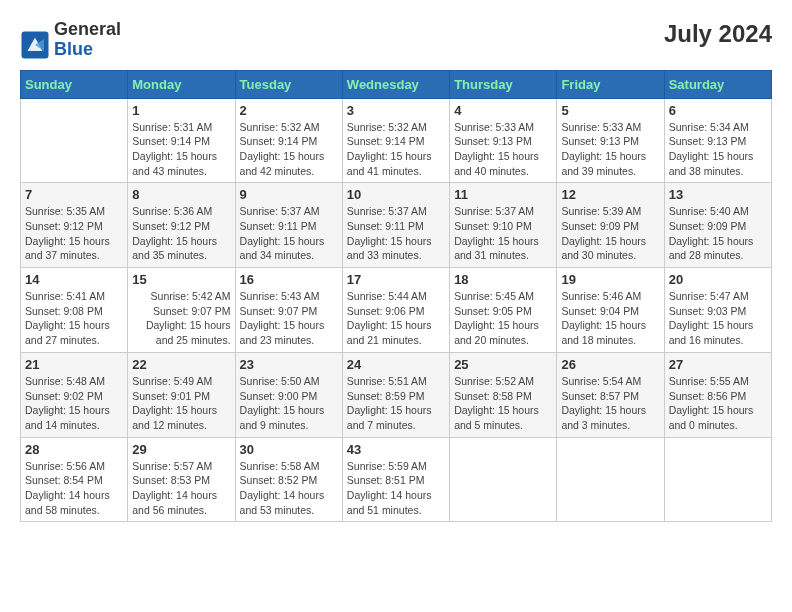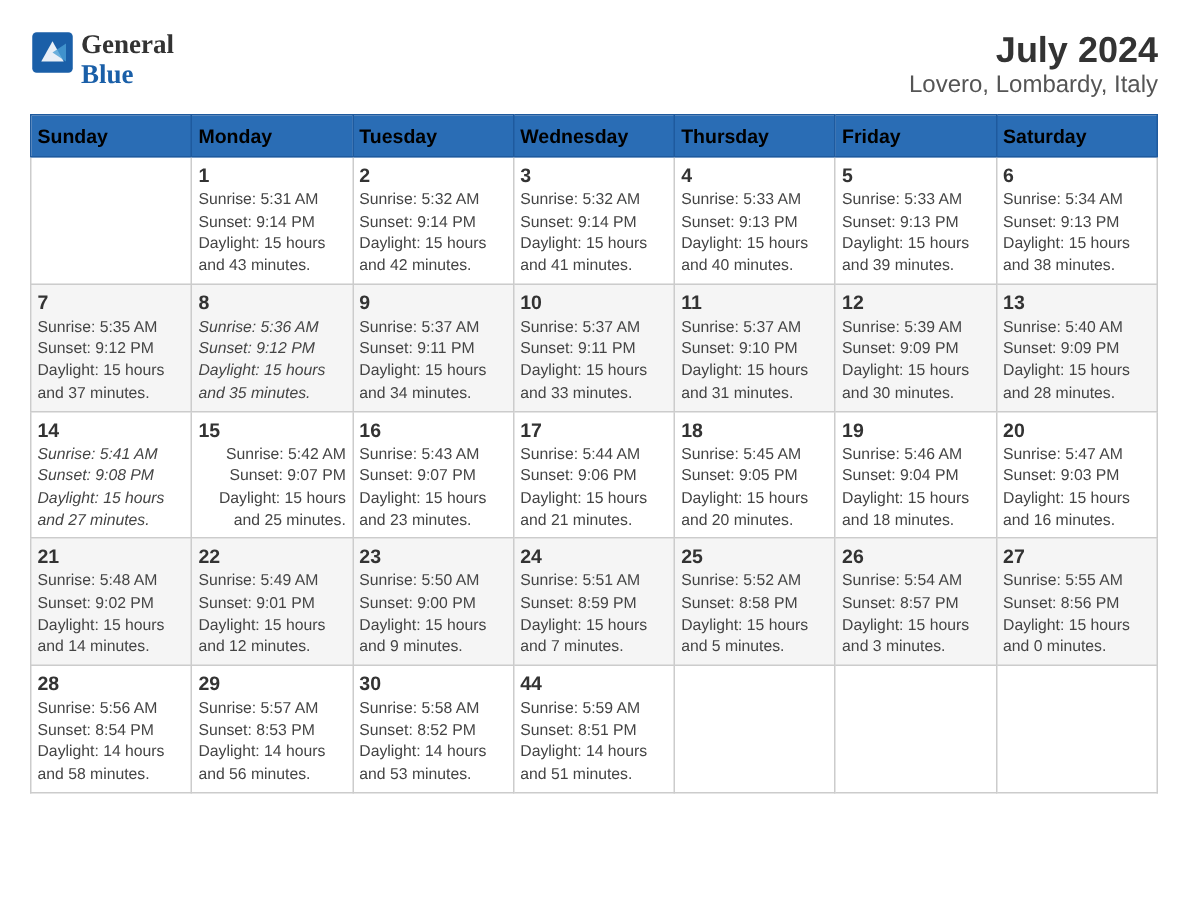--- a/index.html
+++ b/index.html
@@ -11,22 +11,21 @@
       padding: 20px;
     }
     .header-area {
       display: flex;
       justify-content: space-between;
       align-items: flex-start;
       margin-bottom: 10px;
     }
     .logo {
       display: flex;
-      align-items: flex-start;
-      font-family: Liberation Serif, serif;
+      align-items: flex-end;
     }
     .logo-text {
       display: flex;
       flex-direction: column;
       line-height: 1.1;
     }
     .logo-general {
       font-size: 18px;
       font-weight: bold;
       color: #333;
@@ -53,21 +52,21 @@
       font-size: 16px;
       color: #555;
     }
     table {
       width: 100%;
       border-collapse: collapse;
       font-size: 11px;
     }
     thead tr th {
       background-color: #2a6db5;
-      color: #000000;
+      color: #86efac;
       padding: 6px 4px;
       text-align: left;
       font-size: 13px;
       font-weight: bold;
       border: 1px solid #1e5a9e;
     }
     tbody tr td {
       border: 1px solid #ccc;
       vertical-align: top;
       padding: 4px;
@@ -106,21 +105,20 @@
       <polygon points="10,28 20,10 30,28" fill="white" opacity="0.9"></polygon>
       <polygon points="20,20 32,12 32,28" fill="#4a9fd4" opacity="0.8"></polygon>
     </svg>
     <div class="logo-text">
       <span class="logo-general">General</span>
       <span class="logo-blue">Blue</span>
     </div>
   </div>
   <div class="title-area">
     <div class="month-year">July 2024</div>
-    <div class="location">Lovero, Lombardy, Italy</div>
   </div>
 </div>
 
 <table>
   <thead>
     <tr>
     <th>Sunday</th>
         <th>Monday</th>
         <th>Tuesday</th>
         <th>Wednesday</th>
@@ -178,21 +176,21 @@
       <tr>
         <td>
           <span class="day-number">7</span>
           <div class="day-info" style="white-space: pre-line;">Sunrise: 5:35 AM
 Sunset: 9:12 PM
 Daylight: 15 hours
 and 37 minutes.</div>
         </td>
         <td>
           <span class="day-number">8</span>
-          <div class="day-info" style="white-space: pre-line; font-style: italic;">Sunrise: 5:36 AM
+          <div class="day-info" style="white-space: pre-line;">Sunrise: 5:36 AM
 Sunset: 9:12 PM
 Daylight: 15 hours
 and 35 minutes.</div>
         </td>
         <td>
           <span class="day-number">9</span>
           <div class="day-info" style="white-space: pre-line;">Sunrise: 5:37 AM
 Sunset: 9:11 PM
 Daylight: 15 hours
 and 34 minutes.</div>
@@ -222,21 +220,21 @@
           <span class="day-number">13</span>
           <div class="day-info" style="white-space: pre-line;">Sunrise: 5:40 AM
 Sunset: 9:09 PM
 Daylight: 15 hours
 and 28 minutes.</div>
         </td>
       </tr>
       <tr>
         <td>
           <span class="day-number">14</span>
-          <div class="day-info" style="white-space: pre-line; font-style: italic;">Sunrise: 5:41 AM
+          <div class="day-info" style="white-space: pre-line;">Sunrise: 5:41 AM
 Sunset: 9:08 PM
 Daylight: 15 hours
 and 27 minutes.</div>
         </td>
         <td>
           <span class="day-number">15</span>
           <div class="day-info" style="white-space: pre-line; text-align: right;">Sunrise: 5:42 AM
 Sunset: 9:07 PM
 Daylight: 15 hours
 and 25 minutes.</div>
@@ -344,21 +342,21 @@
 and 56 minutes.</div>
         </td>
         <td>
           <span class="day-number">30</span>
           <div class="day-info" style="white-space: pre-line;">Sunrise: 5:58 AM
 Sunset: 8:52 PM
 Daylight: 14 hours
 and 53 minutes.</div>
         </td>
         <td>
-          <span class="day-number">44</span>
+          <span class="day-number">43</span>
           <div class="day-info" style="white-space: pre-line;">Sunrise: 5:59 AM
 Sunset: 8:51 PM
 Daylight: 14 hours
 and 51 minutes.</div>
         </td>
         <td class="empty-cell"></td>
         <td class="empty-cell"></td>
         <td class="empty-cell"></td>
       </tr>
     </tbody>

